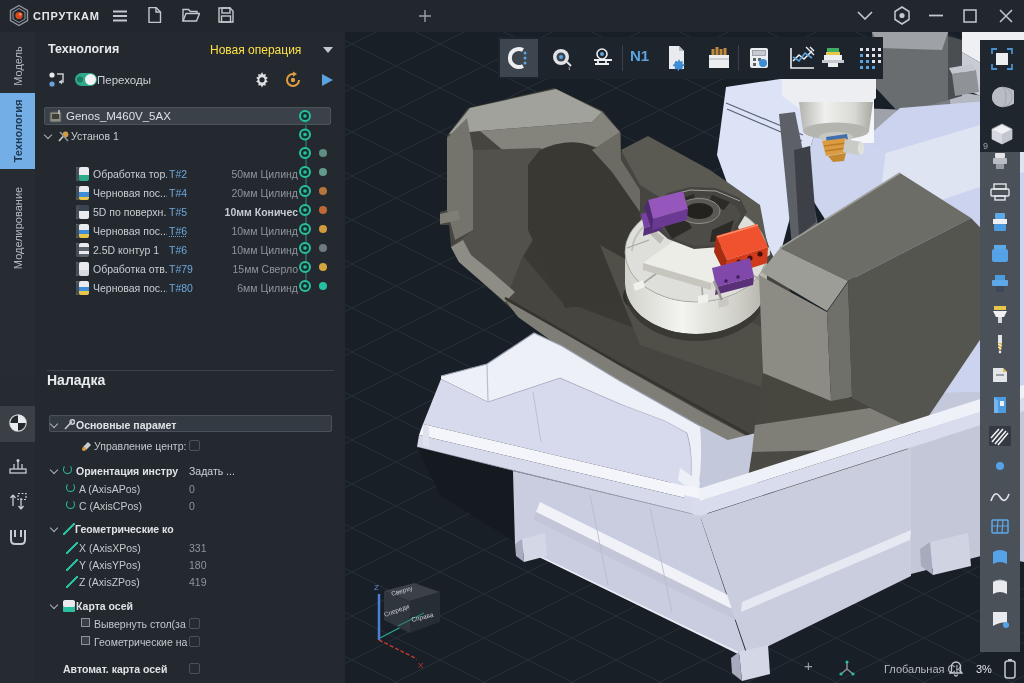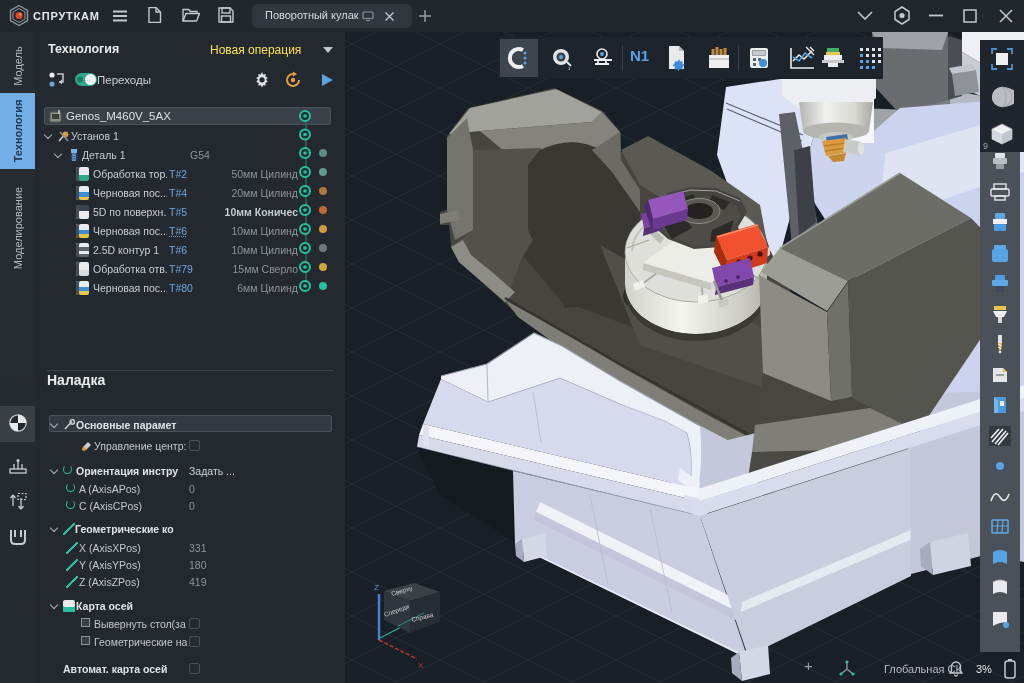--- a/index.html
+++ b/index.html
@@ -257,30 +257,20 @@
   </svg>
   <svg class="abs" style="left:182px;top:8px" width="18" height="14" viewBox="0 0 18 14">
     <path d="M1,13 V1.5 H6.5 L8.5,3.5 H15 V5.5" fill="none" stroke="#c3c8ce" stroke-width="1.4"></path>
     <path d="M1,13 L4,5.5 H17.5 L14.5,13 Z" fill="none" stroke="#c3c8ce" stroke-width="1.4"></path>
   </svg>
   <svg class="abs" style="left:218px;top:7px" width="16" height="16" viewBox="0 0 16 16">
     <path d="M1,1 H12 L15,4 V15 H1 Z" fill="none" stroke="#c3c8ce" stroke-width="1.4"></path>
     <rect x="4" y="1" width="8" height="5" fill="none" stroke="#c3c8ce" stroke-width="1.4"></rect>
     <rect x="3.5" y="9" width="9" height="6" fill="none" stroke="#c3c8ce" stroke-width="1.4"></rect>
   </svg>
-  <div class="abs" style="left:252px;top:4px;width:160px;height:24px;background:#31373e;border-radius:6px">
-    <div class="abs" style="left:13px;top:5px;font-size:11px;color:#d9dce0">Поворотный кулак</div>
-    <svg class="abs" style="left:110px;top:7px" width="12" height="10" viewBox="0 0 12 10">
-      <rect x="1" y="1" width="10" height="6.5" rx="1" fill="none" stroke="#8a9098" stroke-width="1.2"></rect>
-      <path d="M4,9.5 H8" stroke="#8a9098" stroke-width="1.2"></path>
-    </svg>
-    <svg class="abs" style="left:132px;top:7px" width="11" height="11" viewBox="0 0 11 11">
-      <path d="M1.5,1.5 L9.5,9.5 M9.5,1.5 L1.5,9.5" stroke="#c6cbd1" stroke-width="1.3"></path>
-    </svg>
-  </div>
   <svg class="abs" style="left:419px;top:10px" width="12" height="12" viewBox="0 0 12 12">
     <path d="M6,0 V12 M0,6 H12" stroke="#9aa0a8" stroke-width="1.4"></path>
   </svg>
   <svg class="abs" style="left:857px;top:11px" width="16" height="9" viewBox="0 0 16 9">
     <path d="M1,1 L8,8 L15,1" fill="none" stroke="#c3c8ce" stroke-width="1.6"></path>
   </svg>
   <svg class="abs" style="left:893px;top:6px" width="18" height="19" viewBox="0 0 18 19">
     <polygon points="9,1 16,5.5 16,13.5 9,18 2,13.5 2,5.5" fill="none" stroke="#c3c8ce" stroke-width="1.5"></polygon>
     <circle cx="9" cy="9.5" r="2.6" fill="#c3c8ce"></circle>
   </svg>
@@ -375,30 +365,20 @@
   <div class="abs" style="left:270px;top:84px;width:1.5px;height:171px;background:#2a5a50"></div>
 
   <div class="abs tree-row" style="top:95px">
       <span class="caret" style="left:10px"></span>
       <svg class="abs" style="left:22px;top:2px" width="13" height="14" viewBox="0 0 13 14">
         <path d="M2,12 L10,3" stroke="#c9cdd2" stroke-width="1.6"></path>
         <path d="M10,3 a3,3 0 1 0 1,1 Z" fill="#d89a3e"></path>
         <path d="M11,12 L3,3" stroke="#8e949c" stroke-width="1.6"></path>
       </svg>
       <span class="tname" style="left:36px">Установ 1</span>
-    </div>
-  <div class="abs tree-row" style="top:114px">
-      <span class="caret" style="left:20px"></span>
-      <svg class="abs" style="left:33px;top:2px" width="12" height="14" viewBox="0 0 12 14">
-        <rect x="3" y="1" width="6" height="4" fill="#7fb2e2"></rect>
-        <path d="M6,5 L6,13" stroke="#5d96cc" stroke-width="4"></path>
-        <path d="M2.5,6 h7 M2.5,8.5 h7 M2.5,11 h7" stroke="#35608c" stroke-width="1"></path>
-      </svg>
-      <span class="tname" style="left:47px">Деталь 1</span>
-      <span class="tdesc" style="left:155px">G54</span>
     </div>
 
   <div class="abs tree-row" style="top:133px">
       <span class="opicon" style="left:41px;background:linear-gradient(#e9ebee 55%, #2fa98c 55%)"></span>
       <span class="tname" style="left:58px">Обработка тор...</span>
       <span class="tnum" style="left:134px">T#2</span>
       <span class="tdesc2">50мм Цилинд</span>
     </div>
   <div class="abs tree-row" style="top:152px">
       <span class="opicon" style="left:41px;background:linear-gradient(#e9ebee 45%, #3f8dd4 45%, #3f8dd4 75%, #e8c64a 75%)"></span>

